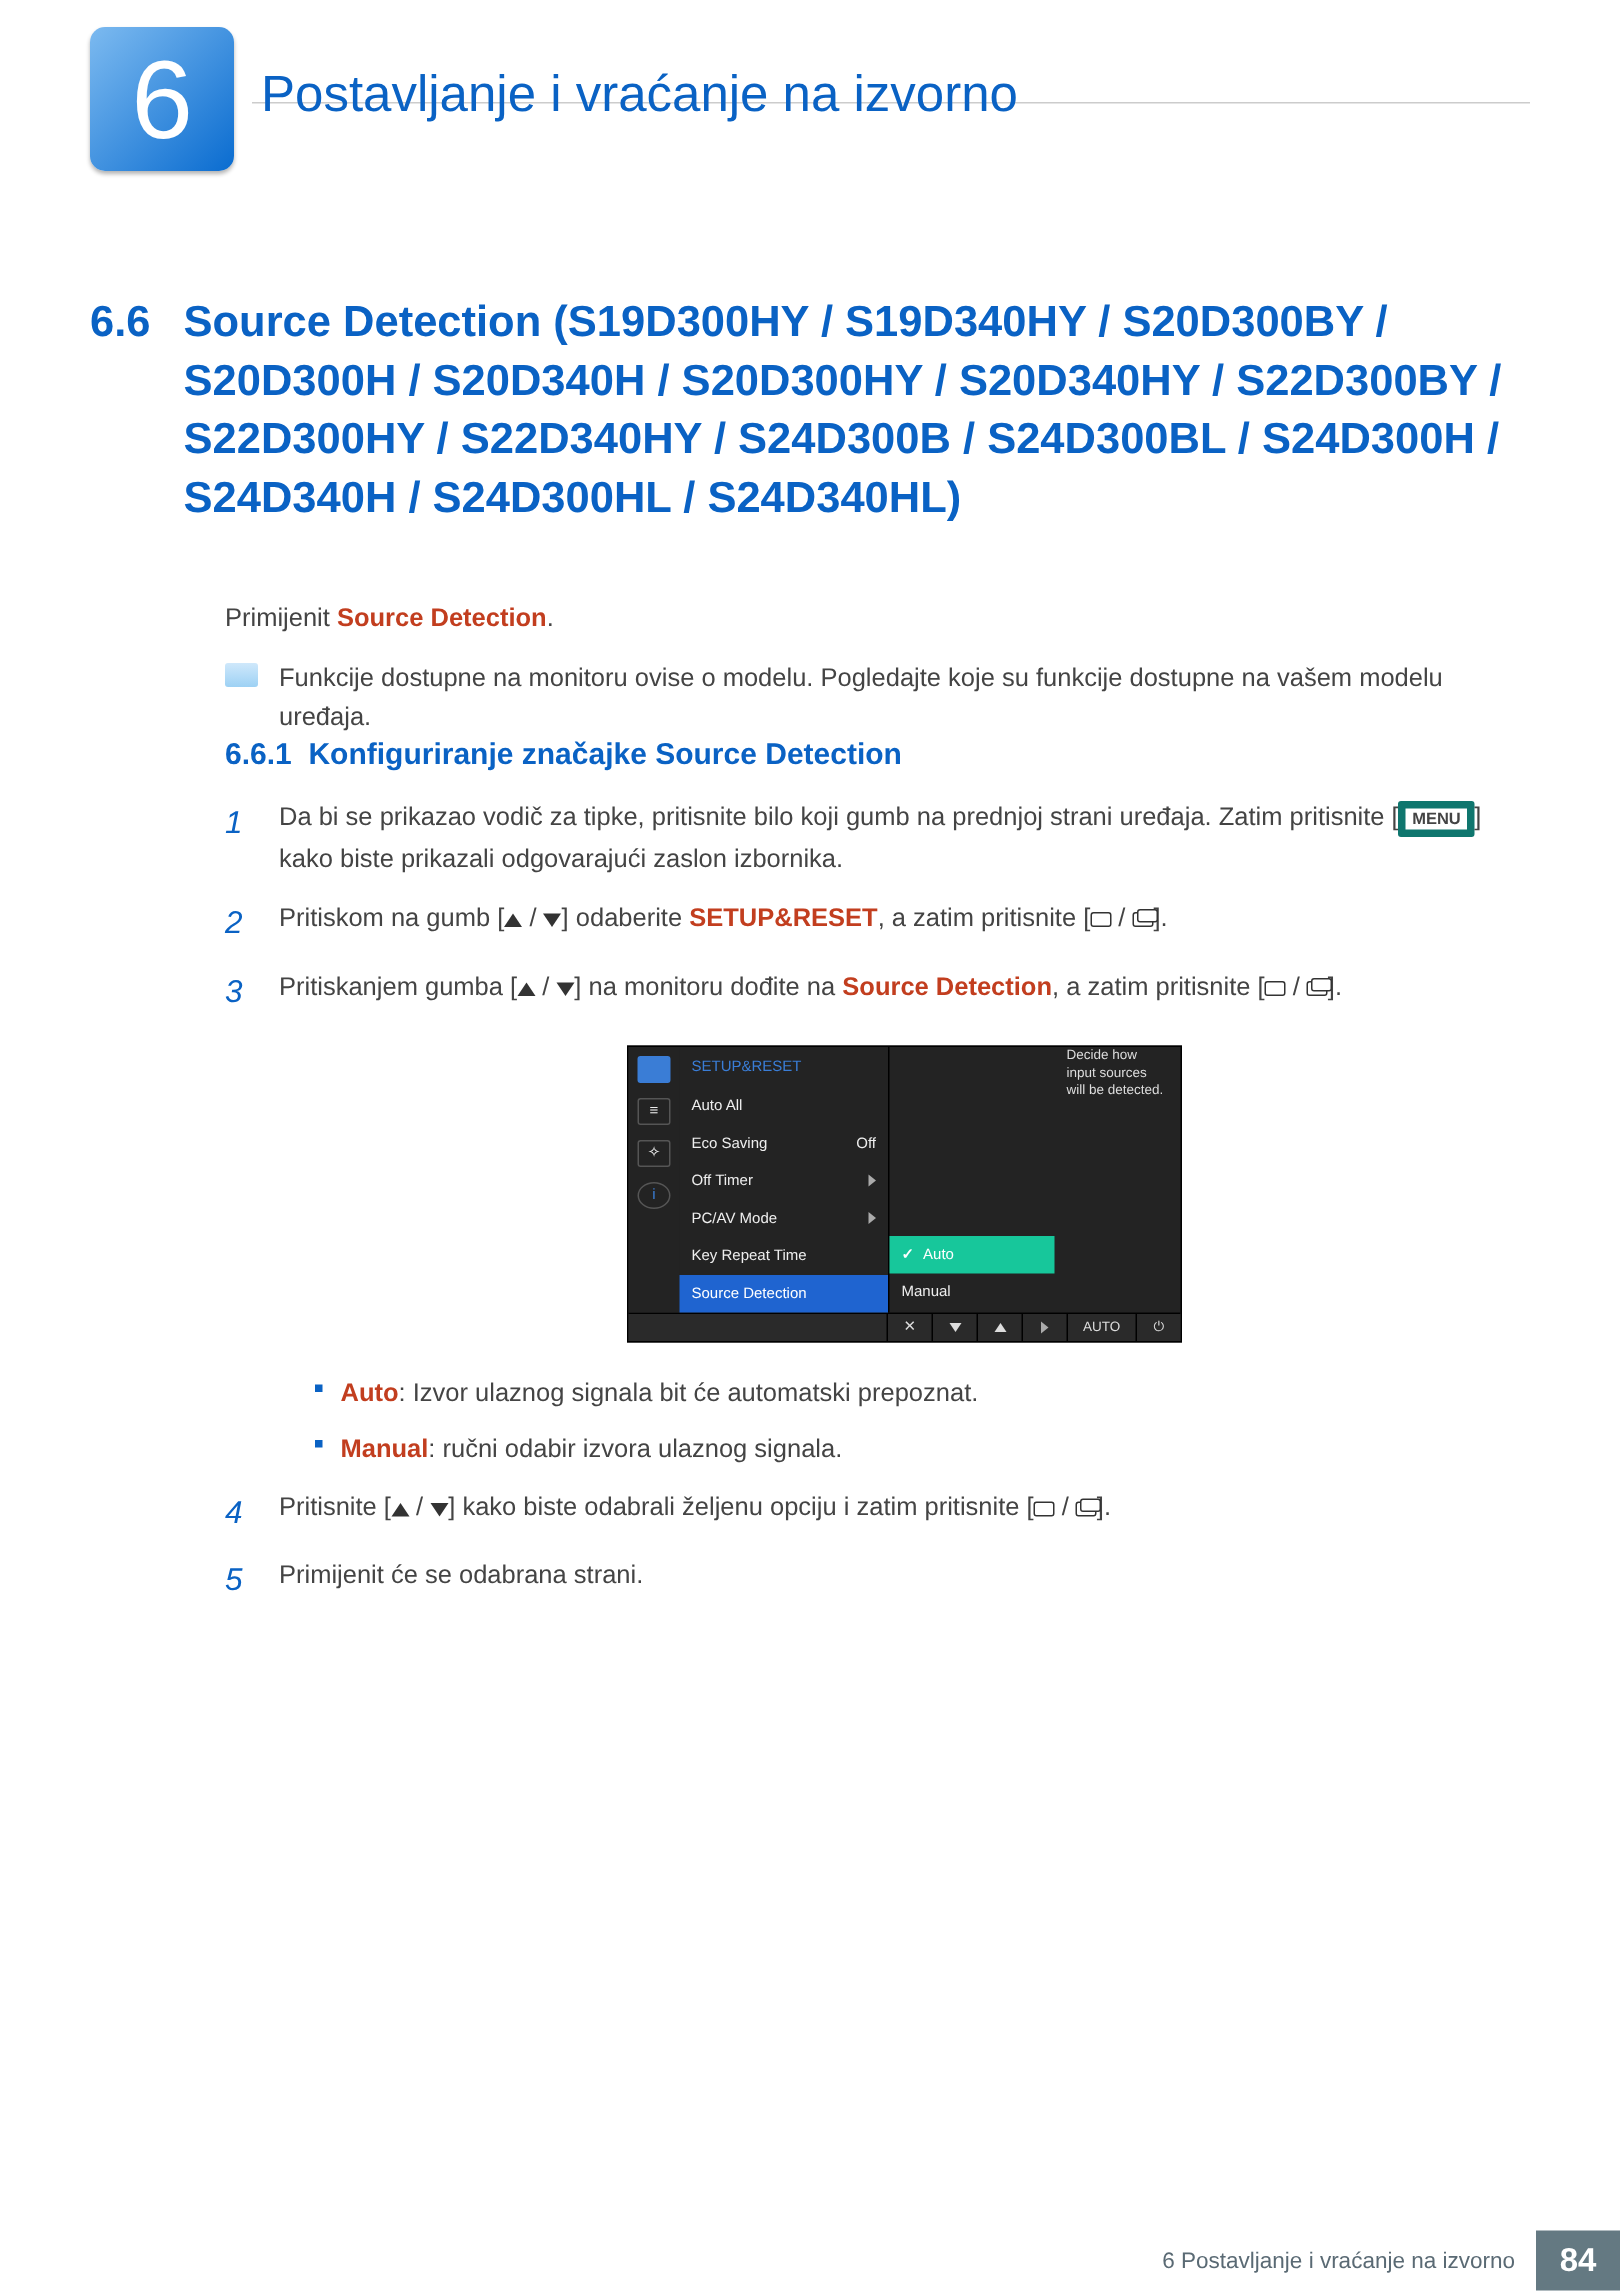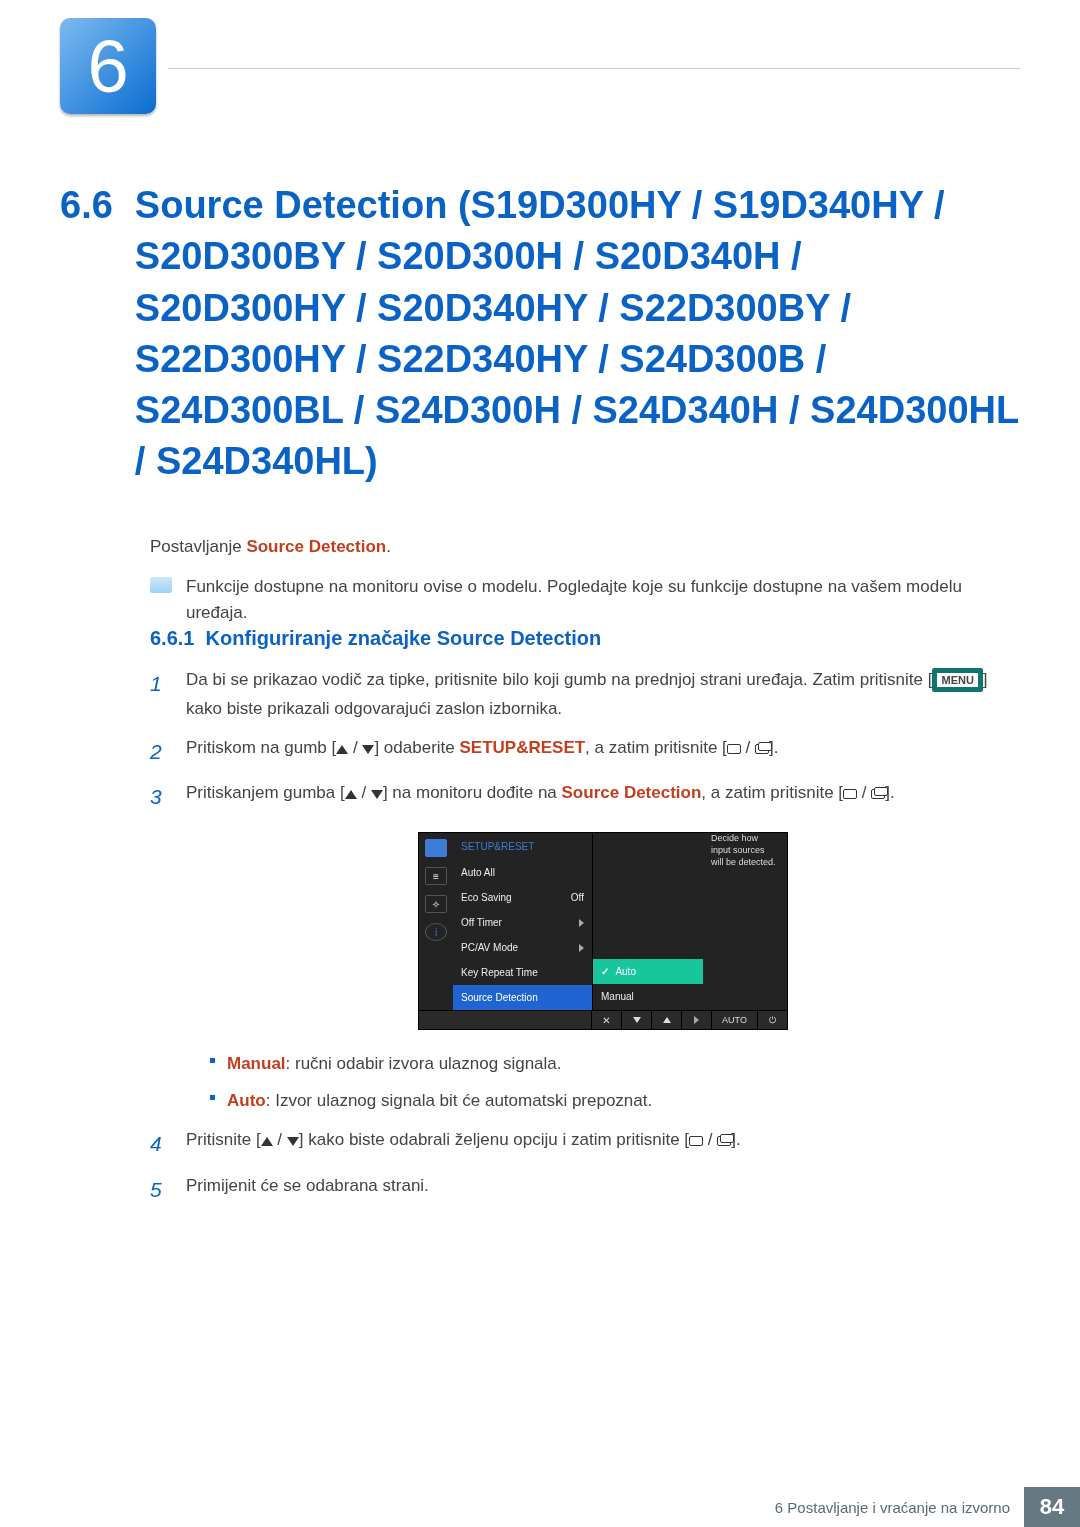--- a/index.html
+++ b/index.html
@@ -54,25 +54,26 @@
   }
   
   .section {
     position: absolute;
     top: 180px;
     left: 60px;
     right: 60px;
   }
   .section-h1 {
     color: #0a62c4;
-    font-size: 38px;
+    font-size: 29px;
     font-weight: 700;
     line-height: 1.35;
     display: flex;
     gap: 22px;
+    margin-top: 16px;
   }
   .section-h1 .num { flex: 0 0 auto; }
   .section-h1 .txt { flex: 1; }
   .body-block { margin-top: 46px; margin-left: 90px; font-size: 17px; line-height: 1.55; color: #444; }
   .body-block .note-row { display: flex; gap: 14px; margin-top: 14px; }
   .note-icon {
     width: 22px; height: 16px; flex: 0 0 auto; margin-top: 3px;
     background: linear-gradient(#cfe8fb,#9dd1f4);
     border-radius: 2px;
     position: relative;
@@ -155,31 +156,32 @@
   }
   .check { color:#fff; font-weight:bold; font-size:10px; }
 </style>
 </head>
 <body>
 
 <div class="page">
   <div class="chapter-rule"></div>
   <div class="chapter-tab">
     <div class="chapter-num-box">6</div>
+    <div class="chapter-title">Postavljanje i vraćanje na izvorno</div>
   </div>
 
   <div class="section">
     <div class="section-h1">
       <span class="num">6.6</span>
       <span class="txt">Source Detection (S19D300HY / S19D340HY / S20D300BY / S20D300H / S20D340H / S20D300HY / S20D340HY / S22D300BY / S22D300HY / S22D340HY / S24D300B / S24D300BL / S24D300H / S24D340H / S24D300HL / S24D340HL)</span>
     </div>
 
     <div class="body-block">
       <div>
-        <span>Postavljanje </span><span class="red">Source Detection</span><span>.</span>
+        <span>Primijenit </span><span class="red">Source Detection</span><span>.</span>
       </div>
       <div class="note-row">
         <div class="note-icon"></div>
         <div class="note-text">Funkcije dostupne na monitoru ovise o modelu. Pogledajte koje su funkcije dostupne na vašem modelu uređaja.</div>
       </div>
     </div>
 
     <div class="sub-h">
       <span>6.6.1</span>&nbsp;&nbsp;<span>Konfiguriranje značajke Source Detection</span>
     </div>
@@ -264,25 +266,25 @@
                   <span class="caret-r"></span>
                 </div>
               <div class="osd-foot-btn wide">AUTO</div>
               <div class="osd-foot-btn">⏻</div>
             </div>
           </div>
 
           <div class="bullets">
             <div class="b-row">
               <div class="b-dot"></div>
-              <div><span class="red">Manual</span><span>: ručni odabir izvora ulaznog signala.</span></div>
+              <div><span class="red">Auto</span><span>: Izvor ulaznog signala bit će automatski prepoznat.</span></div>
             </div>
             <div class="b-row">
               <div class="b-dot"></div>
-              <div><span class="red">Auto</span><span>: Izvor ulaznog signala bit će automatski prepoznat.</span></div>
+              <div><span class="red">Manual</span><span>: ručni odabir izvora ulaznog signala.</span></div>
             </div>
           </div>
         </div>
       </div>
 
       <div class="step-row">
         <div class="step-num">4</div>
         <div class="step-txt">
           <span>Pritisnite [</span><span class="tri tri-up"></span> / <span class="tri tri-down"></span><span>] kako biste odabrali željenu opciju i zatim pritisnite [</span><span class="rect-btn"></span> / <span class="rect-btn full"></span><span>].</span>
         </div>

